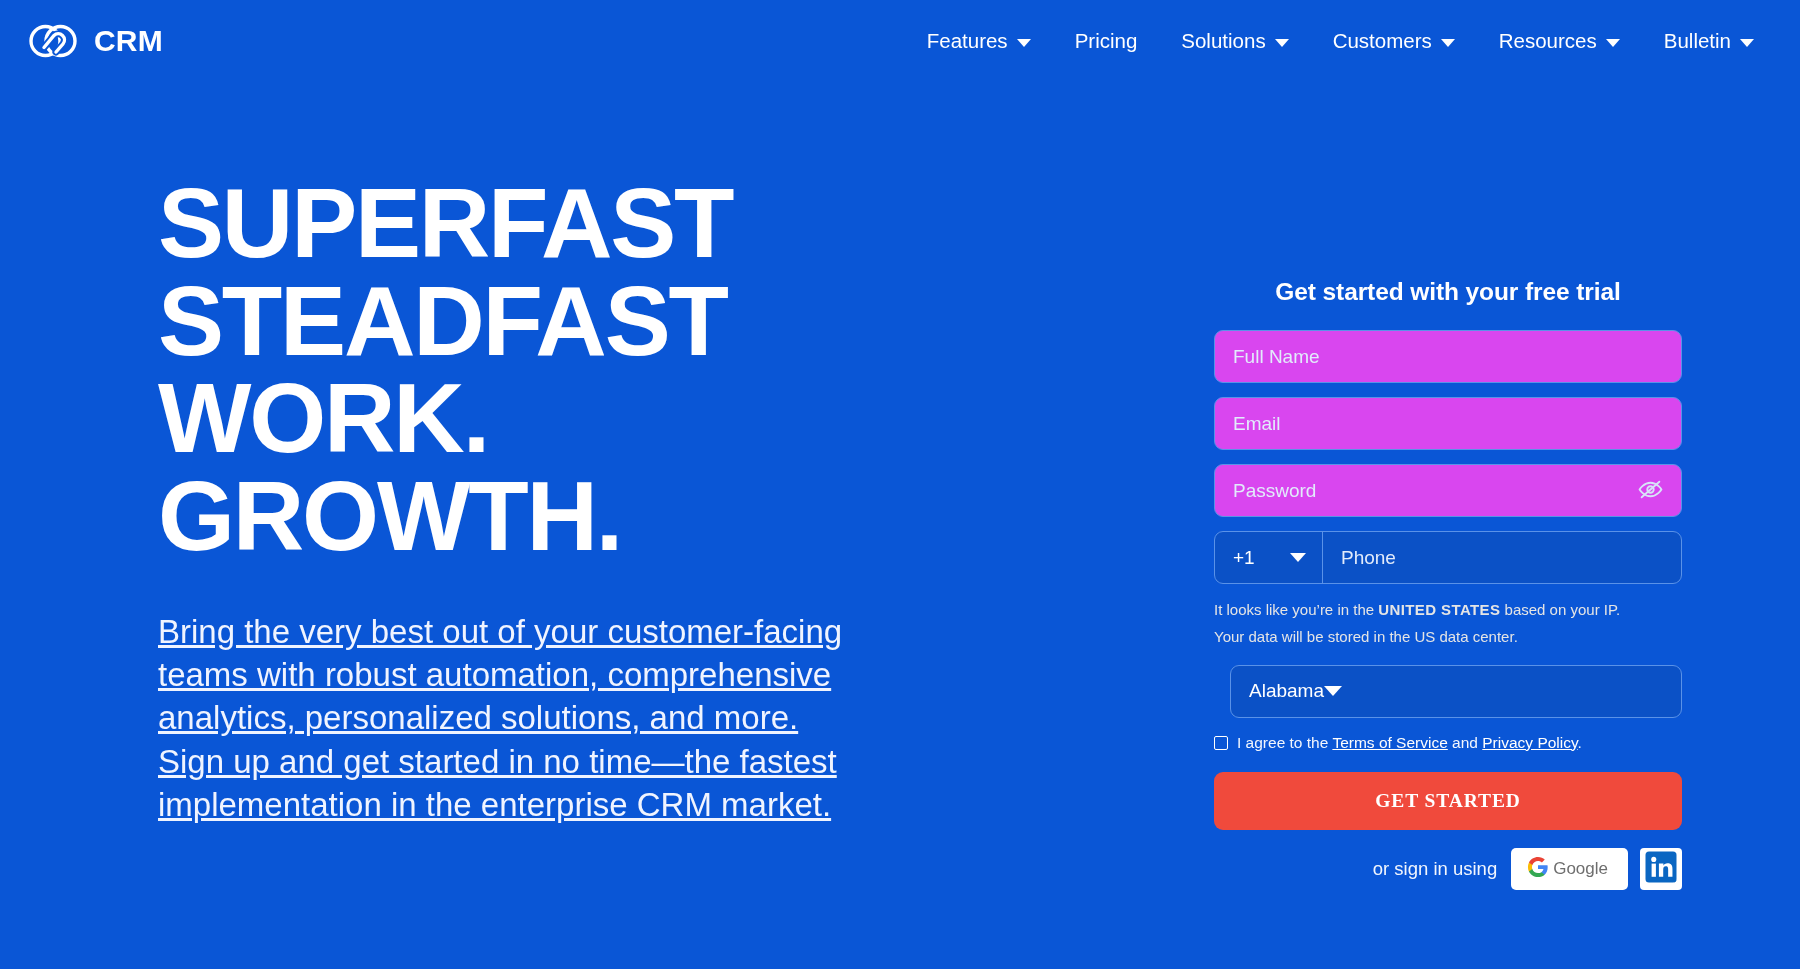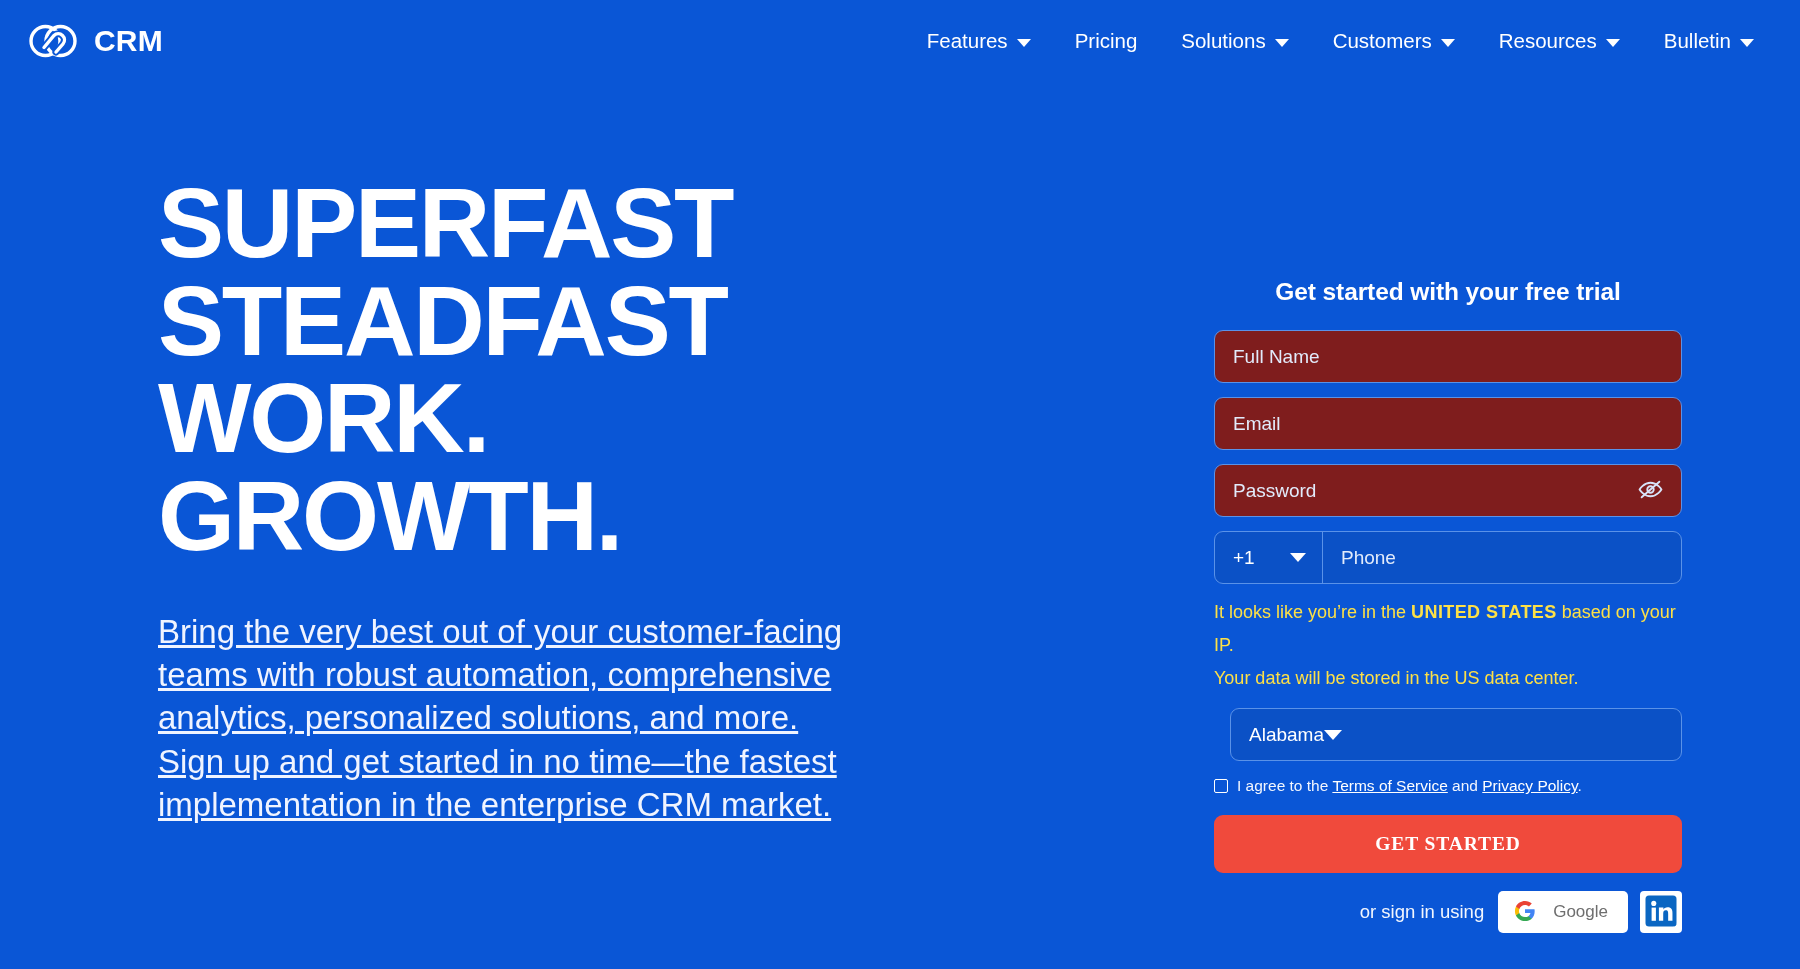--- a/index.html
+++ b/index.html
@@ -104,21 +104,21 @@
     font-size: 24.5px;
     font-weight: bold;
     text-align: center;
     letter-spacing: -0.1px;
     margin-bottom: 24px;
     color: #ffffff;
   }
   .field {
     position: relative;
     height: 53px;
-    background: #7f1d1d;
+    background: #d946ef;
     border: 1px solid #5A92E8;
     border-radius: 9px;
     margin-bottom: 14px;
     display: flex;
     align-items: center;
   }
   .field-input {
     width: 100%;
     height: 100%;
     background: transparent;
@@ -175,23 +175,23 @@
     border: none;
     outline: none;
     padding: 0 18px;
     font-family: "Liberation Sans", sans-serif;
     font-size: 19px;
     color: #f0abfc;
   }
   .phone-input::placeholder { color: #E2EBFB; opacity: 1; }
 
   .ip-note {
-    font-size: 18px;
+    font-size: 15px;
     line-height: 1.82;
-    color: #fde047;
+    color: #e5e5e5;
     margin-bottom: 14px;
   }
   .ip-note b { font-weight: bold; letter-spacing: 0.4px; }
 
   .state-select {
     height: 53px;
     background: #0B51C6;
     border: 1px solid #5A92E8;
     border-radius: 9px;
     display: flex;
@@ -259,21 +259,21 @@
     margin-right: 2px;
     text-align: center;
   }
   .google-btn {
     height: 42px;
     background: #ffffff;
     border: none;
     border-radius: 5px;
     display: flex;
     align-items: center;
-    gap: 17px;
+    gap: 4px;
     padding: 0 20px 0 16px;
     cursor: pointer;
   }
   .google-label {
     font-size: 17px;
     color: #6E6E6E;
     font-family: "Liberation Sans", sans-serif;
   }
   .li-btn {
     width: 42px;

